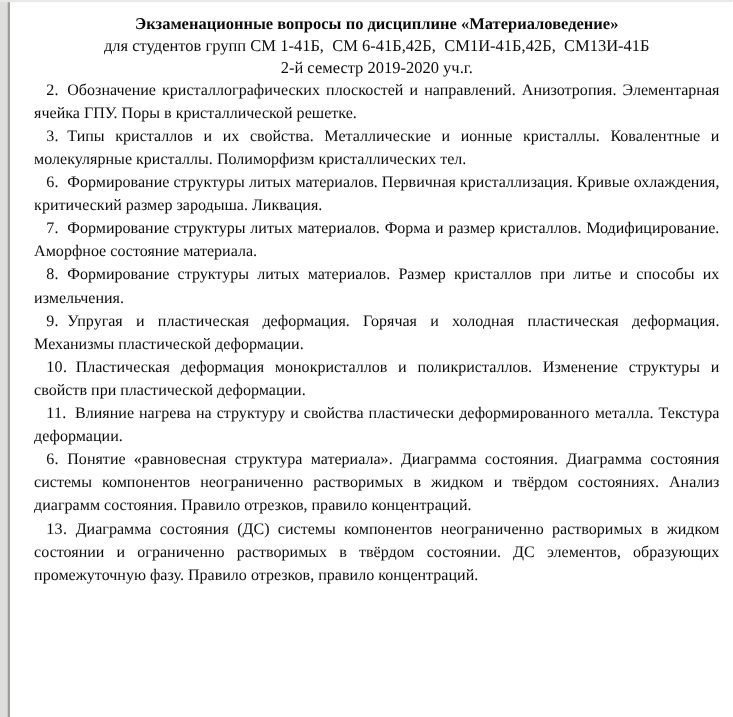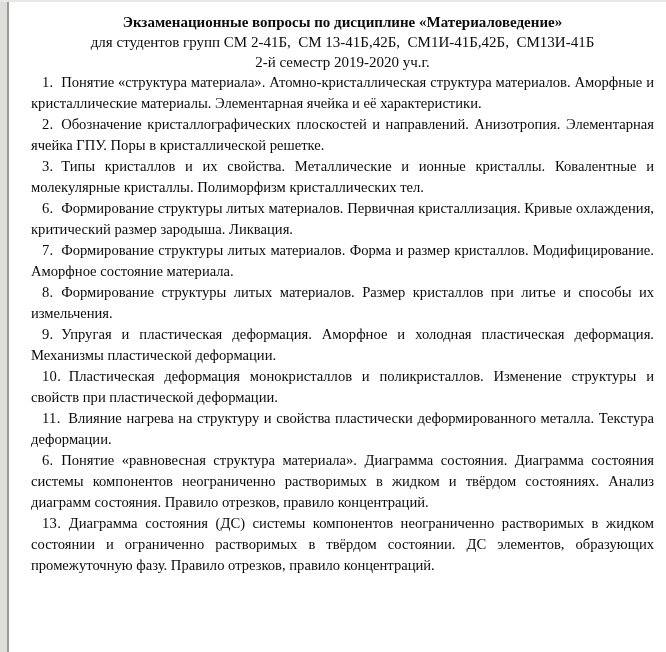--- a/index.html
+++ b/index.html
@@ -75,31 +75,30 @@
 </style>
 </head>
 <body>
 
 <div class="scan-edge-left"></div>
 <div class="scan-edge-top"></div>
 
 <div class="page-content">
   <div class="doc-header">
     <div class="doc-title">Экзаменационные вопросы по дисциплине «Материаловедение»</div>
-    <div class="doc-subtitle">для студентов групп СМ 2-41Б,  СМ 13-41Б,42Б,  СМ1И-41Б,42Б,  СМ13И-41Б</div>
+    <div class="doc-subtitle">для студентов групп СМ 1-41Б,  СМ 6-41Б,42Б,  СМ1И-41Б,42Б,  СМ13И-41Б</div>
     <div class="doc-subtitle">2-й семестр 2019-2020 уч.г.</div>
   </div>
 
 
   <div class="question-list">
-      <p class="question"><span class="qnum">1. </span><span>Понятие «структура материала». Атомно-кристаллическая структура материалов. Аморфные и кристаллические материалы. Элементарная ячейка и её характеристики.</span></p>
       <p class="question"><span class="qnum">2. </span><span>Обозначение кристаллографических плоскостей и направлений. Анизотропия. Элементарная ячейка ГПУ. Поры в кристаллической решетке.</span></p>
       <p class="question"><span class="qnum">3. </span><span>Типы кристаллов и их свойства. Металлические и ионные кристаллы. Ковалентные и молекулярные кристаллы. Полиморфизм кристаллических тел.</span></p>
       <p class="question"><span class="qnum">6. </span><span>Формирование структуры литых материалов. Первичная кристаллизация. Кривые охлаждения, критический размер зародыша. Ликвация.</span></p>
       <p class="question"><span class="qnum">7. </span><span>Формирование структуры литых материалов. Форма и размер кристаллов. Модифицирование. Аморфное состояние материала.</span></p>
       <p class="question"><span class="qnum">8. </span><span>Формирование структуры литых материалов. Размер кристаллов при литье и способы их измельчения.</span></p>
-      <p class="question"><span class="qnum">9. </span><span>Упругая и пластическая деформация. Аморфное и холодная пластическая деформация. Механизмы пластической деформации.</span></p>
+      <p class="question"><span class="qnum">9. </span><span>Упругая и пластическая деформация. Горячая и холодная пластическая деформация. Механизмы пластической деформации.</span></p>
       <p class="question"><span class="qnum">10. </span><span>Пластическая деформация монокристаллов и поликристаллов. Изменение структуры и свойств при пластической деформации.</span></p>
       <p class="question"><span class="qnum">11. </span><span>Влияние нагрева на структуру и свойства пластически деформированного металла. Текстура деформации.</span></p>
       <p class="question"><span class="qnum">6. </span><span>Понятие «равновесная структура материала». Диаграмма состояния. Диаграмма состояния системы компонентов неограниченно растворимых в жидком и твёрдом состояниях. Анализ диаграмм состояния. Правило отрезков, правило концентраций.</span></p>
       <p class="question"><span class="qnum">13. </span><span>Диаграмма состояния (ДС) системы компонентов неограниченно растворимых в жидком состоянии и ограниченно растворимых в твёрдом состоянии. ДС элементов, образующих промежуточную фазу. Правило отрезков, правило концентраций.</span></p>
     </div>
 </div>
 
 </body></html>

